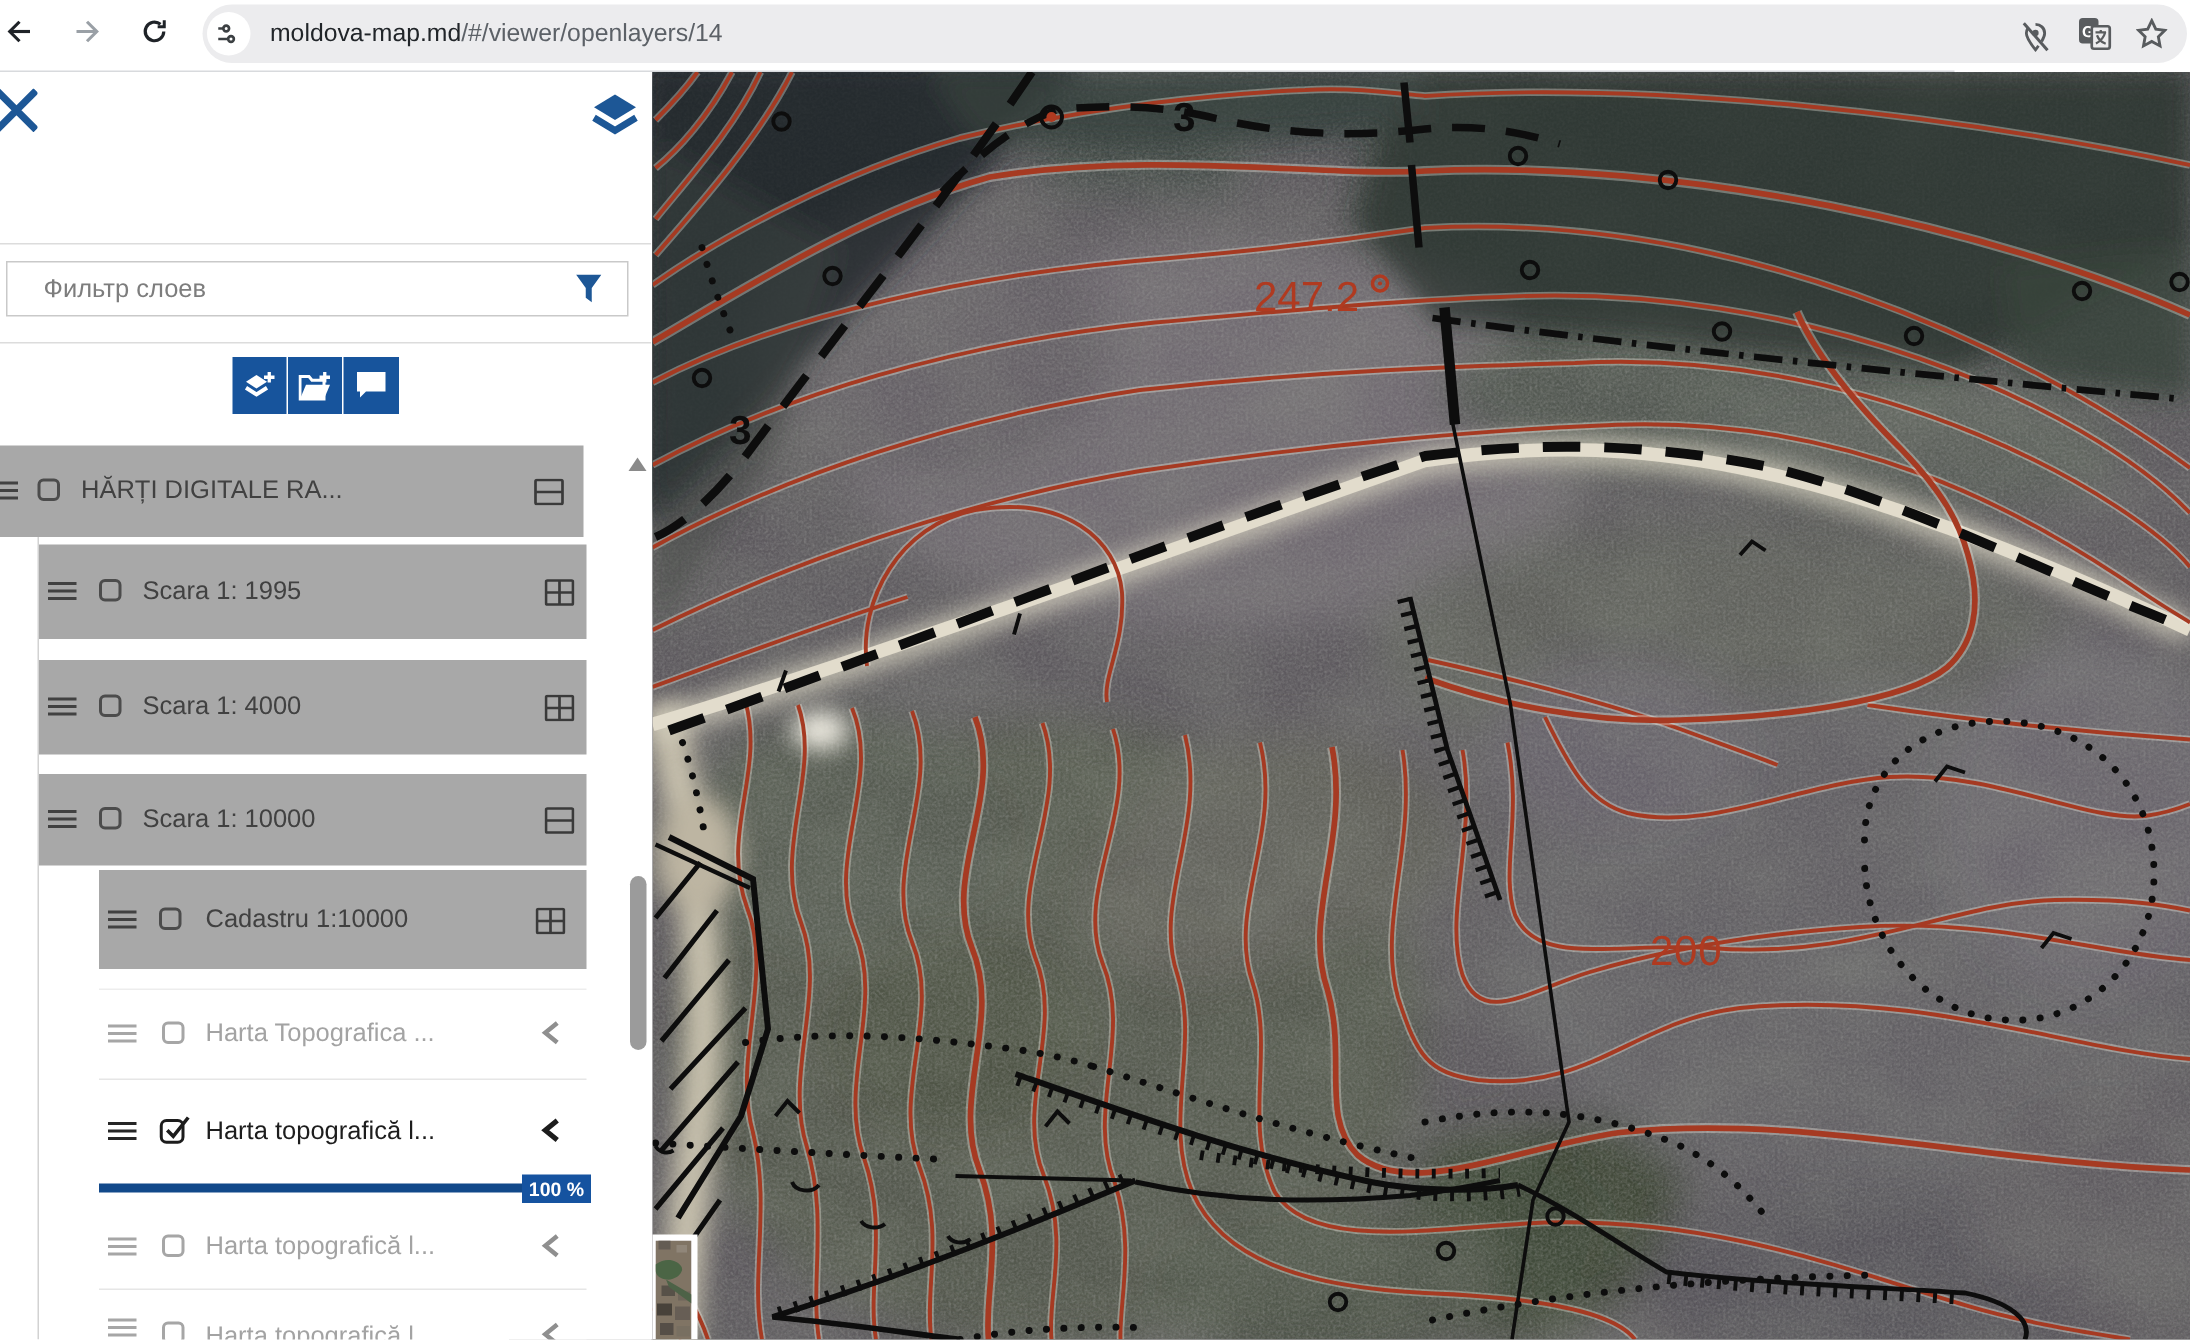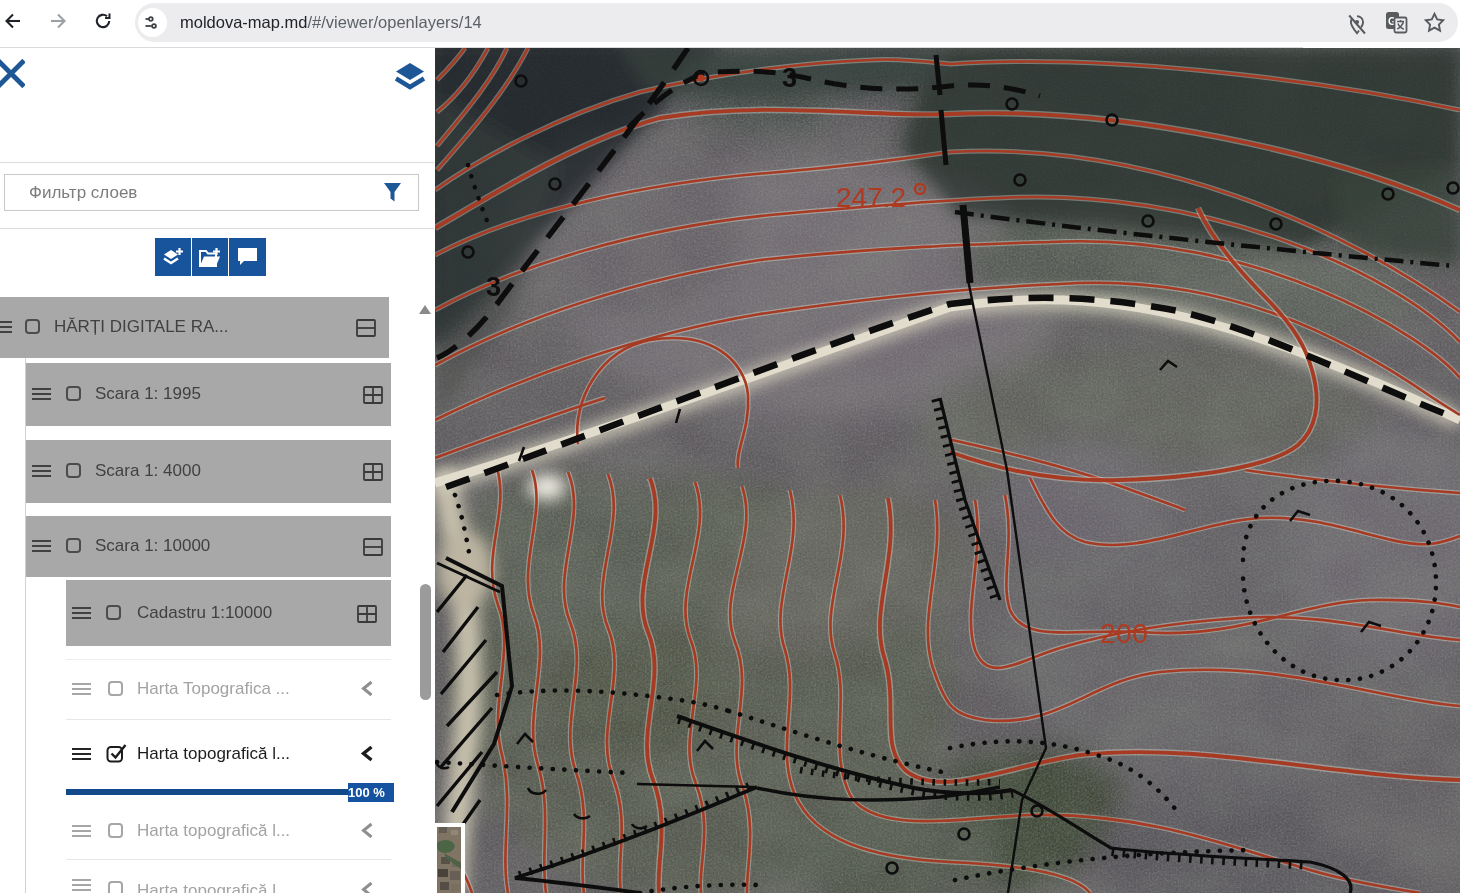--- a/index.html
+++ b/index.html
@@ -132,21 +132,21 @@
   <div id="guide"></div>
 
   <div class="row" style="left:0;top:249px;width:389px;height:61px"></div>
   <div class="row" style="left:26px;top:315px;width:365px;height:63px"></div>
   <div class="row" style="left:26px;top:392px;width:365px;height:63px"></div>
   <div class="row" style="left:26px;top:468px;width:365px;height:61px"></div>
   <div class="row" style="left:66px;top:532px;width:325px;height:66px"></div>
   <div class="wrow" style="left:66px;top:611px;width:325px;height:61px;border-top:1px solid #ededed"></div>
   <div class="wrow" style="left:66px;top:674px;width:325px;height:63px;border-bottom:none"></div>
   <div class="abs" style="left:66px;top:741px;width:325px;height:6px;background:#12498a"></div>
-  <div class="abs" style="left:348px;top:735px;width:46px;height:19px;background:#1553a0;color:#fff;font-size:13px;font-weight:bold;text-align:left;line-height:19px">100 %</div>
+  <div class="abs" style="left:348px;top:735px;width:46px;height:19px;background:#1553a0;color:#fff;font-size:13px;font-weight:bold;text-align:center;line-height:19px">100 %</div>
   <div class="wrow" style="left:66px;top:754px;width:325px;height:58px"></div>
   <div class="wrow" style="left:66px;top:827px;width:325px;height:18px;border-bottom:none"></div>
 
   <div class="ham" style="left:-7px;top:273px">
       <i></i>
     </div>
   <div class="cb" style="left:25px;top:271px"></div>
   <div class="rlab" style="left:54px;top:269px">HĂRȚI DIGITALE RA...</div>
   <svg class="abs" style="left:356px;top:271px" width="20" height="18" viewBox="0 0 20 18" fill="none" stroke="#3a3a3a" stroke-width="1.8">
       <rect x="1" y="1" width="18" height="16" rx="1"></rect>

